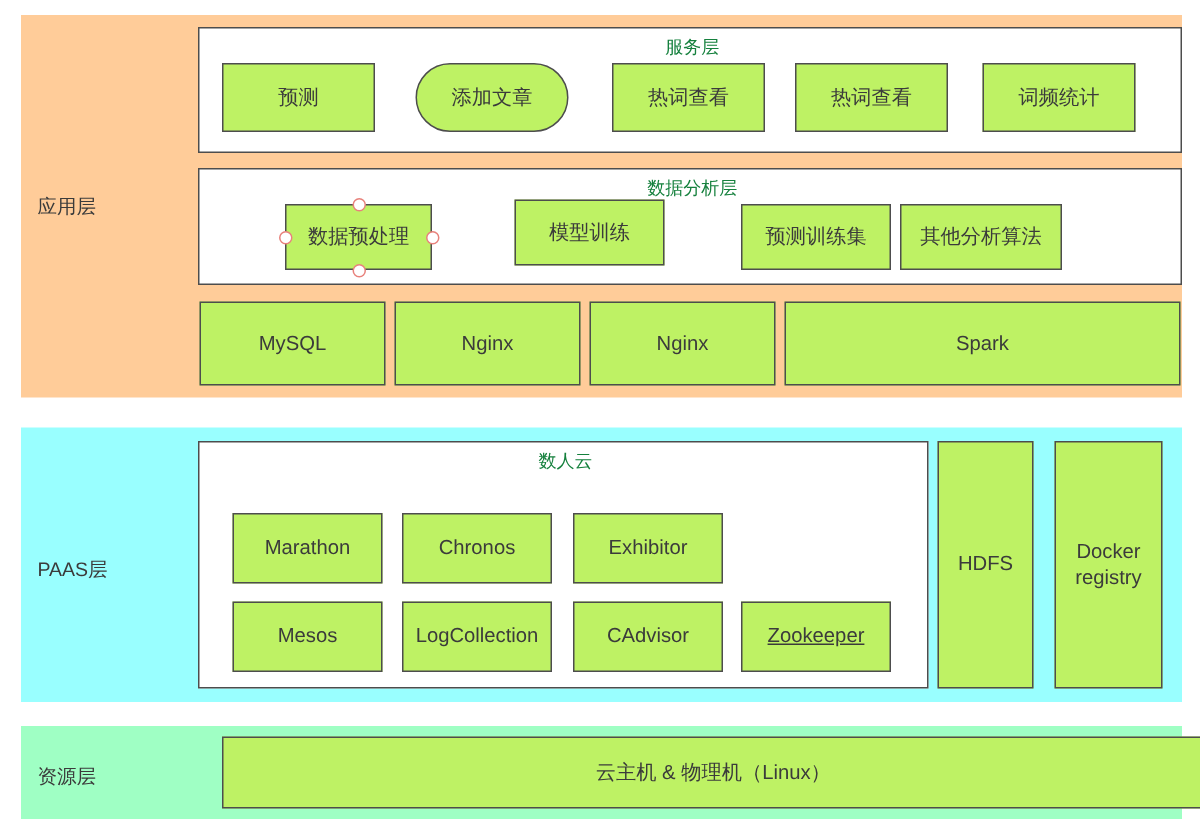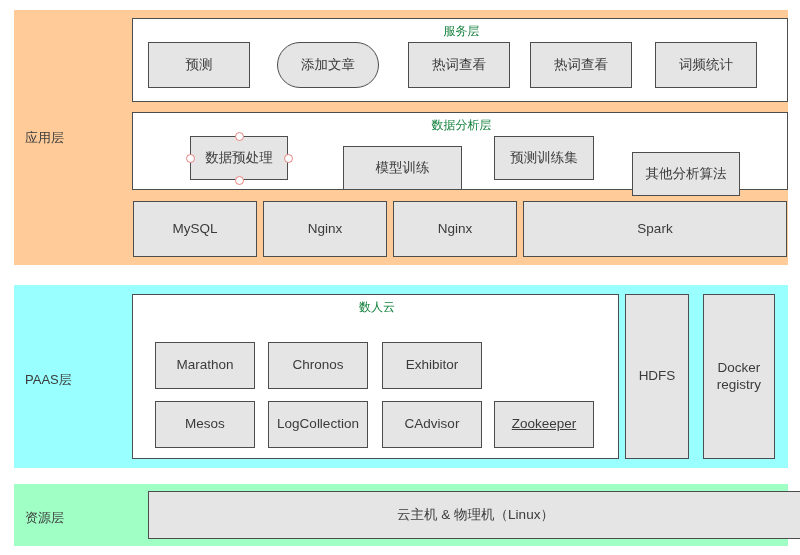--- a/index.html
+++ b/index.html
@@ -3,21 +3,21 @@
 <meta charset="utf-8">
 <style>
   html,body{margin:0;padding:0;background:#ffffff;}
   body{width:800px;height:555px;position:relative;overflow:hidden;
        font-family:"Liberation Sans","DejaVu Sans",sans-serif;color:#3b3b3b;}
 
   .band{position:absolute;box-sizing:border-box;}
   .band-label{position:absolute;font-size:13px;color:#3b3b3b;white-space:nowrap;}
 
   
-  .node{position:absolute;box-sizing:border-box;background:#e5e5e5;
+  .node{position:absolute;box-sizing:border-box;background:#bef264;
         border:1.6px solid #4d4d4d;display:flex;align-items:center;
         justify-content:center;text-align:center;font-size:13.5px;
         color:#3b3b3b;line-height:1.25;padding:2px 4px;}
 
   
   .group{position:absolute;box-sizing:border-box;background:#ffffff;
          border:1.6px solid #4d4d4d;}
   .group-title{position:absolute;top:4px;left:3px;right:0;text-align:center;
                font-size:12px;color:#15803d;}
 
@@ -45,23 +45,23 @@
 <div class="group" style="left:132px;top:112px;width:656px;height:78px;">
   <div class="group-title">数据分析层</div>
 </div>
 
 <div class="node sel" style="left:190px;top:136px;width:98px;height:44px;">数据预处理</div>
 <div class="handle" style="left:234.5px;top:131.5px;"></div>
 <div class="handle" style="left:234.5px;top:175.5px;"></div>
 <div class="handle" style="left:185.5px;top:153.5px;"></div>
 <div class="handle" style="left:283.5px;top:153.5px;"></div>
 
-<div class="node" style="left:343px;top:146px;width:119px;height:44px;">模型训练</div>
+<div class="node" style="left:343px;top:133px;width:100px;height:44px;">模型训练</div>
 <div class="node" style="left:494px;top:136px;width:100px;height:44px;">预测训练集</div>
-<div class="node" style="left:632px;top:136px;width:108px;height:44px;margin-top:16px;">其他分析算法</div>
+<div class="node" style="left:600px;top:136px;width:108px;height:44px;">其他分析算法</div>
 
 <div class="node" style="left:133px;top:201px;width:124px;height:56px;">MySQL</div>
 <div class="node" style="left:263px;top:201px;width:124px;height:56px;">Nginx</div>
 <div class="node" style="left:393px;top:201px;width:124px;height:56px;">Nginx</div>
 <div class="node" style="left:523px;top:201px;width:264px;height:56px;">Spark</div>
 
 <div class="band" style="left:14px;top:285px;width:774px;height:183px;background:#99FFFF;"></div>
 
 <div class="band-label" style="left:25px;top:371px;">PAAS层</div>
 

